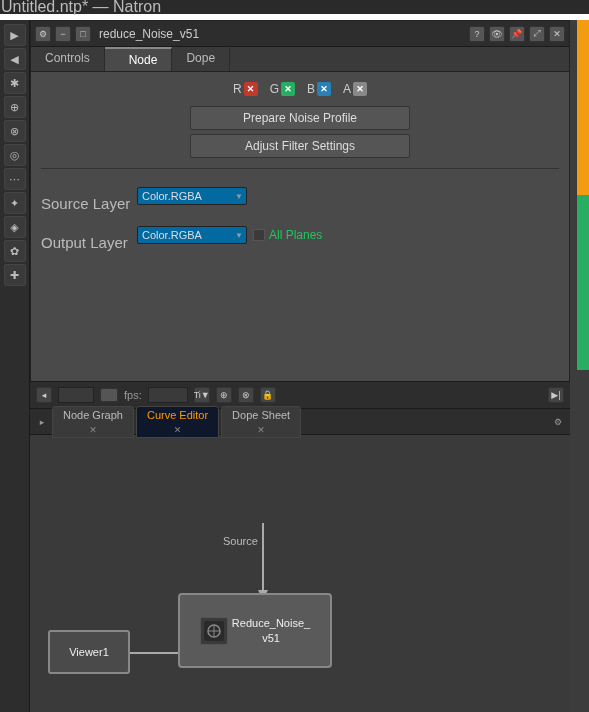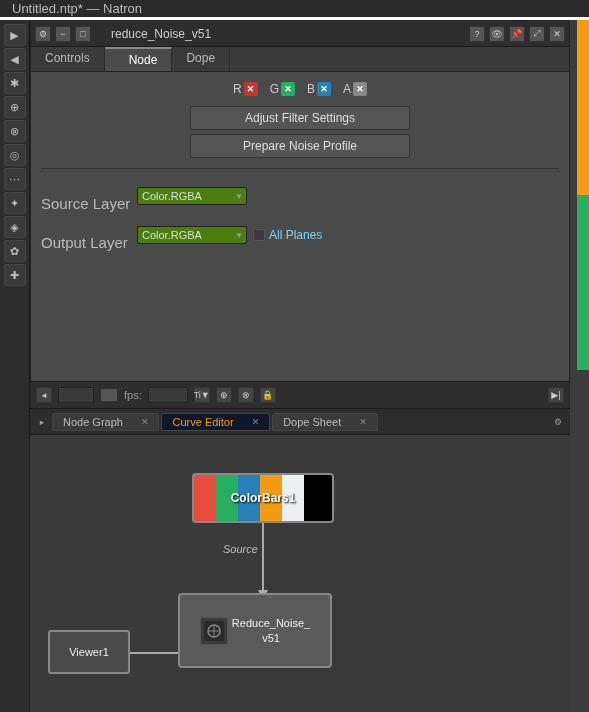--- a/index.html
+++ b/index.html
@@ -13,24 +13,24 @@
       overflow: hidden;
       position: relative;
     }
 
     
     #title-bar {
       background: #2a2a2a;
       height: 20px;
       display: flex;
       align-items: center;
-      padding: 0 12px;
+      padding: 0 1px;
       color: #bbb;
-      font-size: 13px;
-      border-bottom: 3px solid #ffffff;
+      font-size: 16px;
+      border-bottom: 6px solid #ffffff;
     }
 
     
     #main-panel {
       position: absolute;
       top: 20px;
       left: 30px;
       width: 540px;
       background: #4a4a4a;
       border: 1px solid #222;
@@ -57,21 +57,20 @@
       justify-content: center;
       font-size: 9px;
       color: #ccc;
       cursor: pointer;
     }
     .panel-title-text {
       flex: 1;
       color: #ccc;
       font-size: 12px;
       padding-left: 4px;
-      margin-left: 12px;
     }
 
     
     #tab-bar {
       display: flex;
       background: #3a3a3a;
       border-bottom: 1px solid #222;
     }
     .tab {
       padding: 4px 14px;
@@ -154,21 +153,21 @@
       gap: 6px;
     }
     .layer-label {
       color: #bbb;
       font-size: 15px;
       width: 90px;
       text-align: left;
       margin-top: 16px;
     }
     .layer-select {
-      background: #4d7c0f;
+      background: #0369a1;
       border: 1px solid #222;
       color: #ddd;
       font-size: 11px;
       padding: 2px 4px;
       border-radius: 2px;
       appearance: none;
       -webkit-appearance: none;
       cursor: pointer;
       width: 110px;
     }
@@ -182,21 +181,21 @@
       top: 50%;
       transform: translateY(-50%);
       font-size: 8px;
       color: #999;
       pointer-events: none;
     }
     .checkbox-label {
       display: flex;
       align-items: center;
       gap: 4px;
-      color: #7dd3fc;
+      color: #22c55e;
       font-size: 12px;
     }
     .planes-checkbox {
       width: 12px;
       height: 12px;
       background: #3a3a3a;
       border: 1px solid #555;
     }
 
     
@@ -273,21 +272,22 @@
     .graph-tab {
       display: flex;
       align-items: center;
       padding: 2px 10px;
       background: #3a3a3a;
       border: 1px solid #444;
       border-radius: 3px 3px 0 0;
       font-size: 11px;
       color: #bbb;
       cursor: pointer;
-      gap: 18px;
+      gap: 4px;
+      flex-direction: column;
     }
     .graph-tab.active {
       background: #0f172a;
       color: #f90;
     }
     .tab-close {
       font-size: 9px;
       color: #888;
       cursor: pointer;
     }
@@ -502,22 +502,22 @@
       <div class="channel-badge">
         <span>B</span>
         <span class="channel-x x-blue">✕</span>
       </div>
       <div class="channel-badge">
         <span>A</span>
         <span class="channel-x x-alpha">✕</span>
       </div>
     </div>
 
+    <button class="action-btn">Prepare Noise Profile</button>
     <button class="action-btn">Adjust Filter Settings</button>
-    <button class="action-btn">Prepare Noise Profile</button>
 
     <div class="separator"></div>
 
     <div class="layer-row">
       <span class="layer-label">Source Layer</span>
       <div class="select-wrapper">
         <select class="layer-select">
           <option>Color.RGBA</option>
         </select>
         <span class="select-arrow">▼</span>
@@ -578,25 +578,22 @@
 
     <svg id="graph-svg">
 
       <line x1="233" y1="88" x2="233" y2="158" stroke="#aaa" stroke-width="2"></line>
       <polygon points="228,155 238,155 233,165" fill="#aaa"></polygon>
 
       <line x1="100" y1="218" x2="148" y2="218" stroke="#aaa" stroke-width="2"></line>
       <polygon points="148,213 148,223 158,218" fill="#aaa"></polygon>
     </svg>
 
-    <div class="node-box" id="node-colorbars">
-      <span>ColorBars1</span>
-    </div>
-
-    <div class="node-source-label" style="left:193px; top:108px;font-style:italic;">Source</div>
+
+    <div class="node-source-label" style="left:193px; top:100px;">Source</div>
 
     <div class="node-box" id="node-reduce-noise">
       <div class="node-icon-small">
         <svg width="22" height="22" viewBox="0 0 22 22">
           <rect x="1" y="1" width="20" height="20" fill="#2a2a2a" rx="2"></rect>
           <circle cx="11" cy="11" r="6" fill="none" stroke="#888" stroke-width="1.5"></circle>
           <line x1="11" y1="5" x2="11" y2="17" stroke="#888" stroke-width="1"></line>
           <line x1="5" y1="11" x2="17" y2="11" stroke="#888" stroke-width="1"></line>
         </svg>
       </div>

